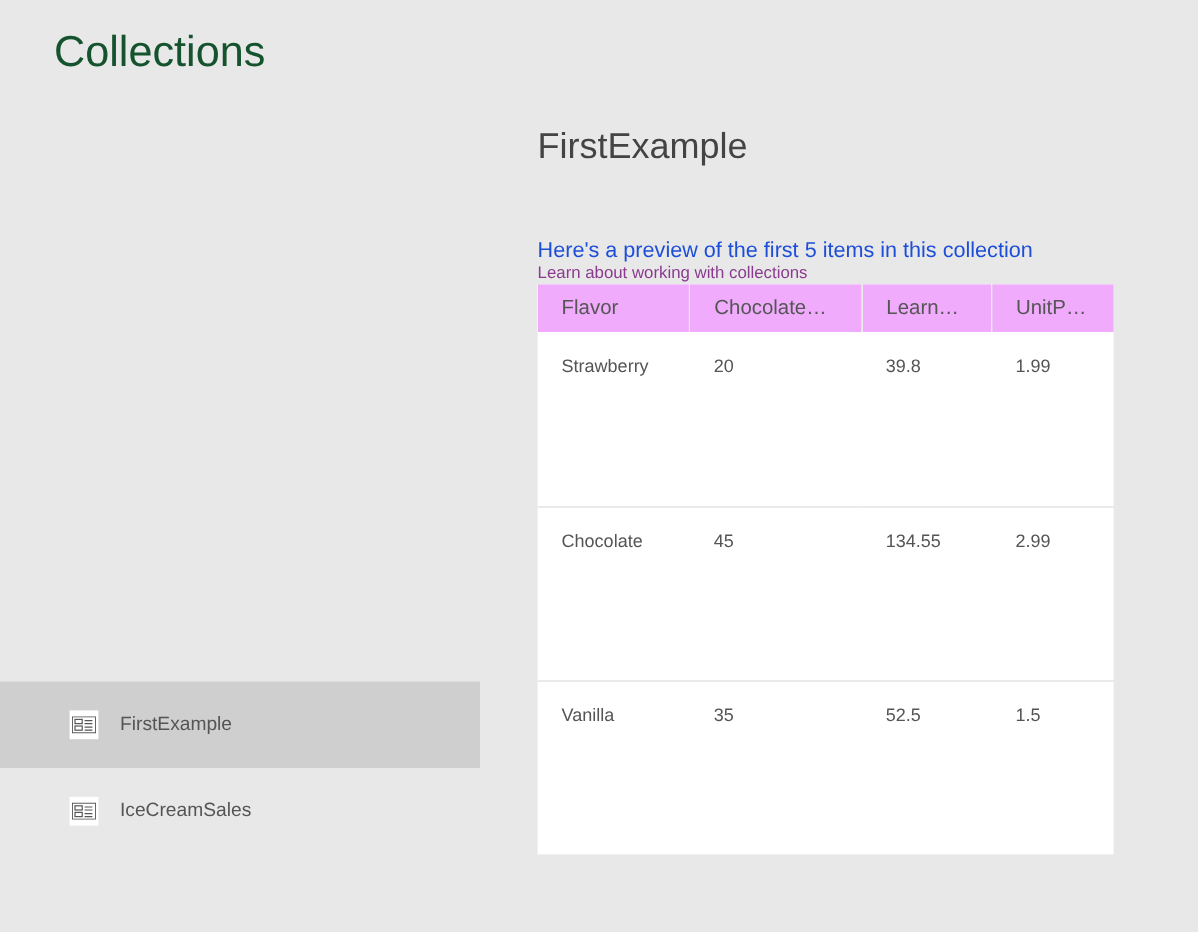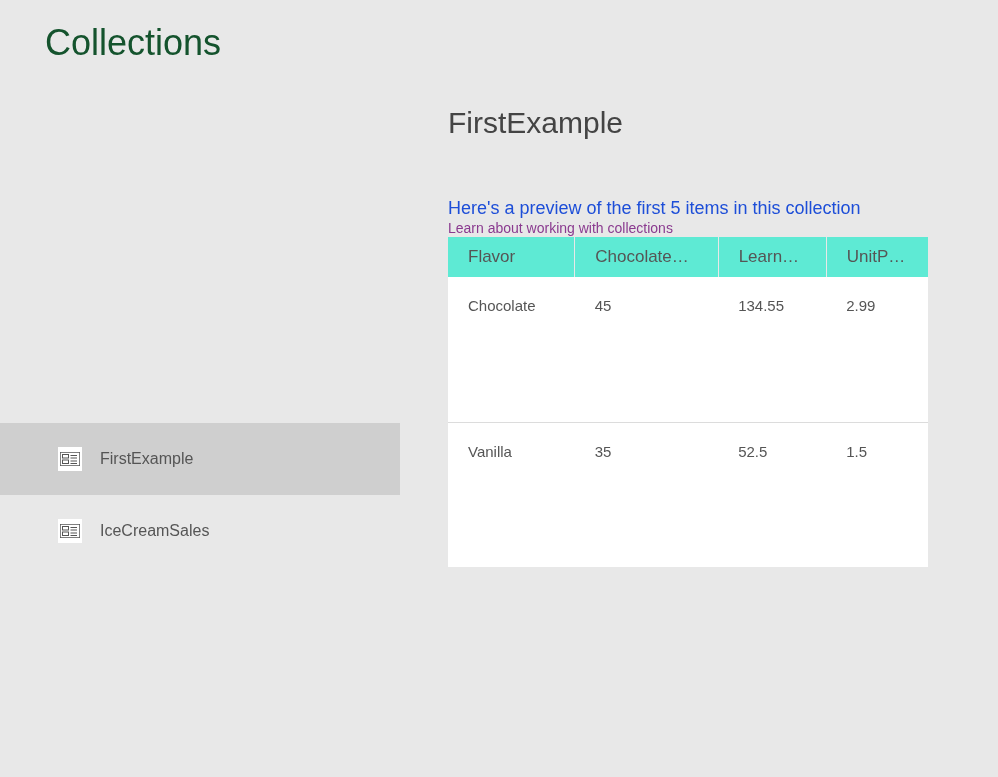--- a/index.html
+++ b/index.html
@@ -80,21 +80,21 @@
       color: #8a3a8f;
       text-decoration: none;
       display: inline-block;
     }
     .data-table {
       border-collapse: collapse;
       width: 480px;
       background: #ffffff;
     }
     .data-table th {
-      background: #5eead4;
+      background: #f0abfc;
       color: #555;
       font-weight: 400;
       font-size: 17px;
       text-align: left;
       padding: 10px 16px 10px 20px;
       border-right: 1px solid #e8e8e8;
       white-space: nowrap;
       overflow: hidden;
       text-overflow: ellipsis;
     }
@@ -164,20 +164,26 @@
       <thead>
         <tr>
           <th class="col-flavor">Flavor</th>
           <th class="col-qty">Chocolate…</th>
           <th class="col-rev">Learn…</th>
           <th class="col-unit">UnitP…</th>
         </tr>
       </thead>
       <tbody>
         <tr>
+          <td>Strawberry</td>
+          <td>20</td>
+          <td>39.8</td>
+          <td>1.99</td>
+        </tr>
+        <tr>
           <td>Chocolate</td>
           <td>45</td>
           <td>134.55</td>
           <td>2.99</td>
         </tr>
         <tr>
           <td>Vanilla</td>
           <td>35</td>
           <td>52.5</td>
           <td>1.5</td>

